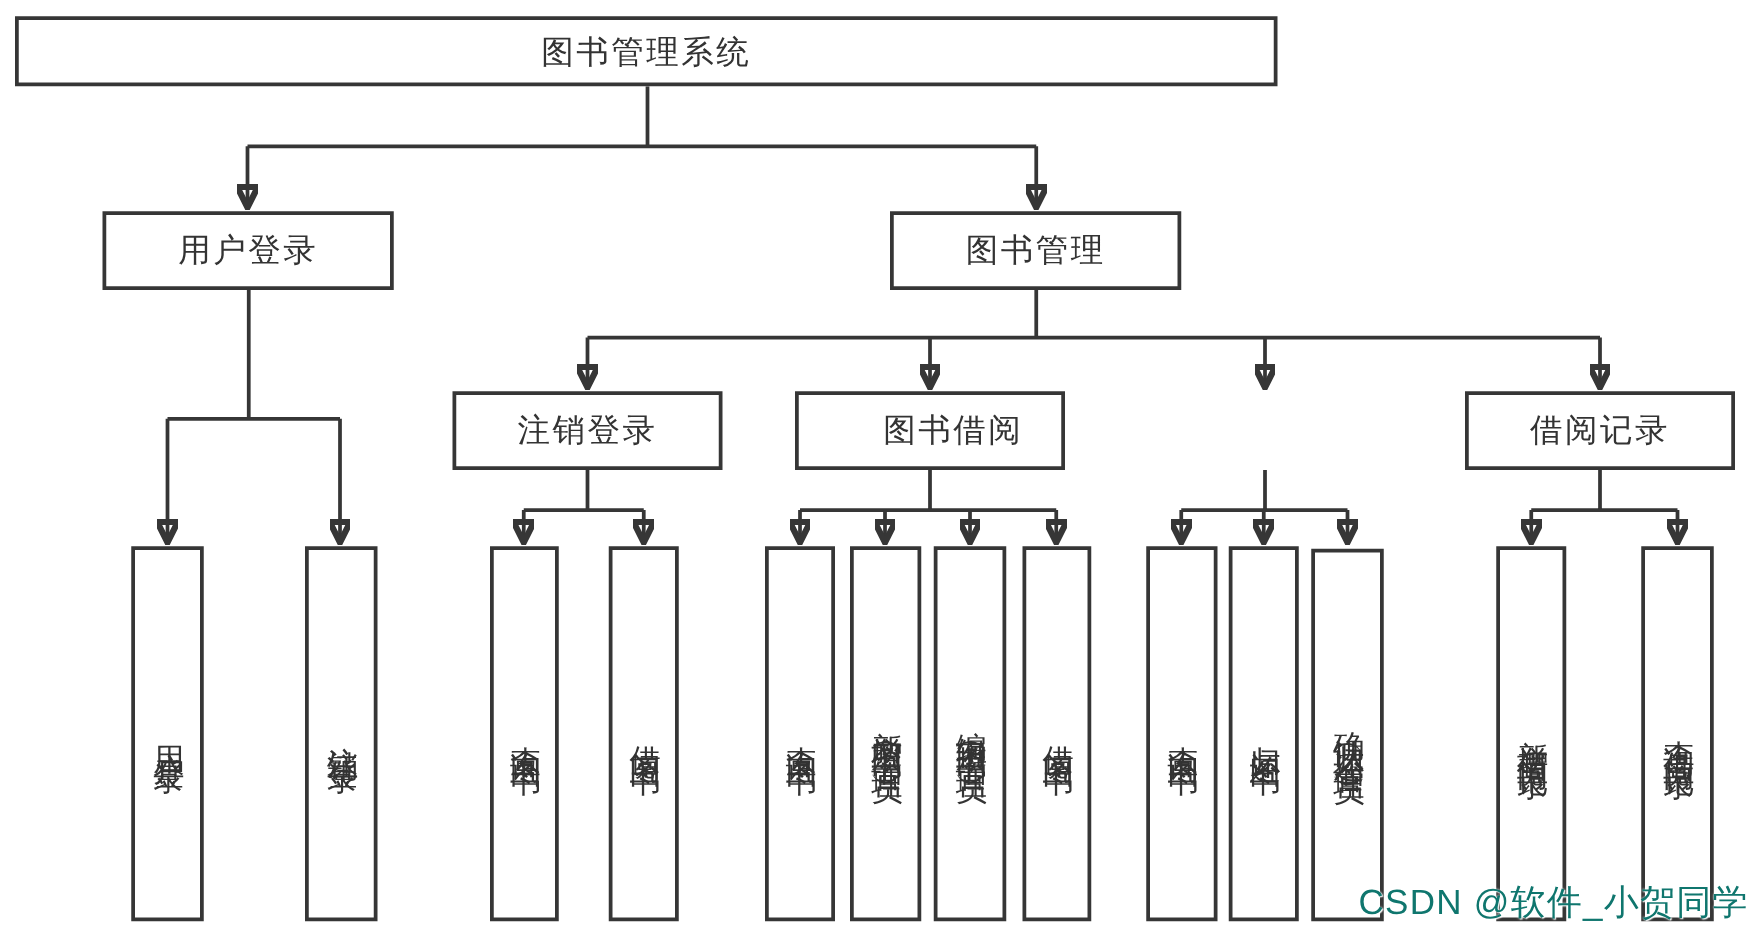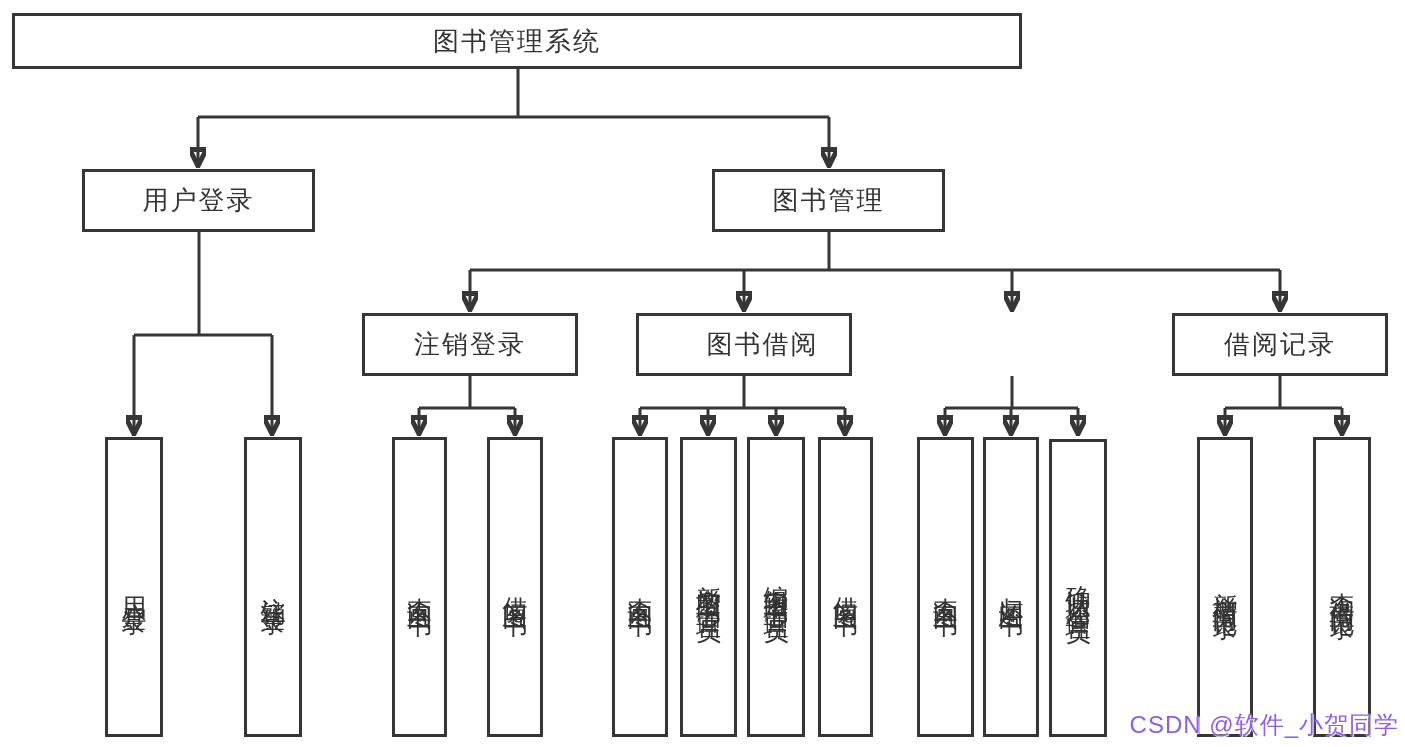--- a/index.html
+++ b/index.html
@@ -43,22 +43,22 @@
     text-orientation: mixed;
     font-size: 25px;
     letter-spacing: 5px;
     line-height: 1;
   }
   .watermark {
     position: absolute;
     right: 6px;
     bottom: 6px;
     z-index: 3;
-    font-size: 24px;
-    color: #8b5cf6;
+    font-size: 28px;
+    color: #0f766e;
     letter-spacing: 1px;
     text-shadow: 0 0 2px #ffffff, 1px 1px 1px #ffffff;
     white-space: nowrap;
   }
 </style>
 </head>
 <body>
 
 <div class="canvas">
 

